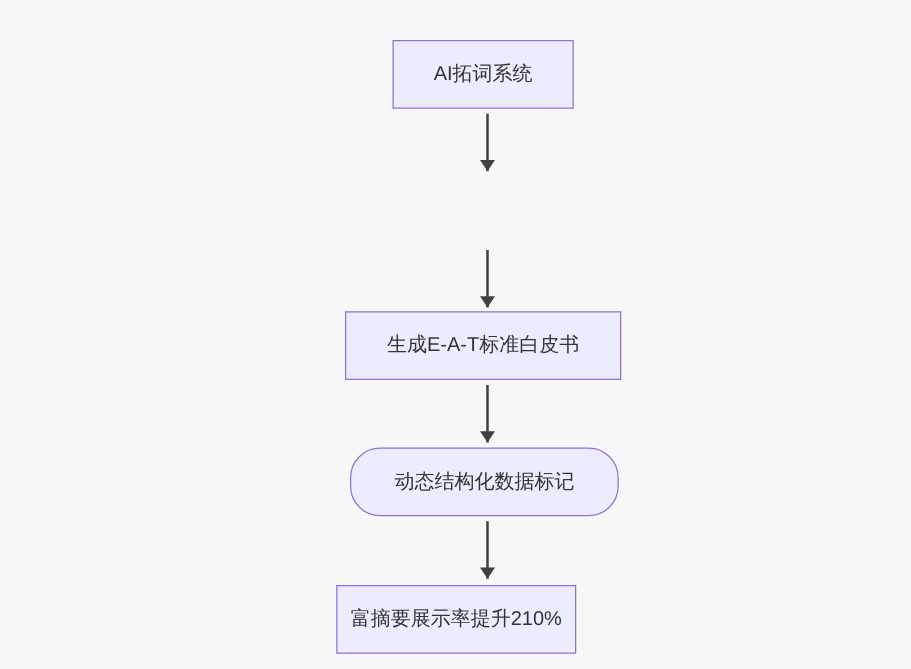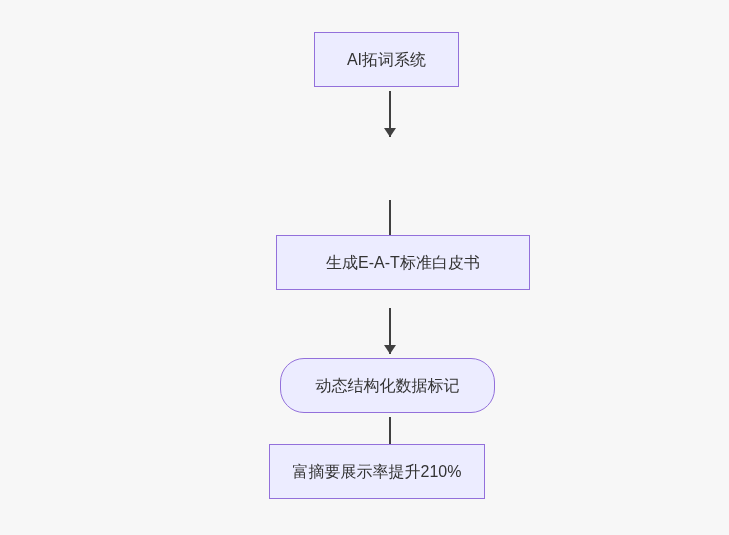--- a/index.html
+++ b/index.html
@@ -27,23 +27,23 @@
     background: var(--node-fill);
     border: 1px solid var(--node-border);
     color: var(--text);
     font-size: 16px;
     line-height: 53px;
     text-align: center;
     white-space: nowrap;
   }
   .node-1 { left: 298px; top: 16px;  width: 145px; }
   .node-2 { left: 273px; top: 125px; width: 195px; }
-  .node-3 { left: 260px; top: 219px; width: 254px; }
+  .node-3 { left: 260px; top: 233px; width: 221px; }
   .node-4 { left: 264px; top: 342px; width: 215px; border-radius: 24px; }
-  .node-5 { left: 253px; top: 428px; width: 216px; }
+  .node-5 { left: 253px; top: 452px; width: 192px; }
 
   .flow-arrow {
     position: absolute;
     left: 364px;
     width: 12px;
     height: 54px;
   }
   .arrow-1 { top: 71px; }
   .arrow-2 { top: 180px; }
   .arrow-3 { top: 288px; }

